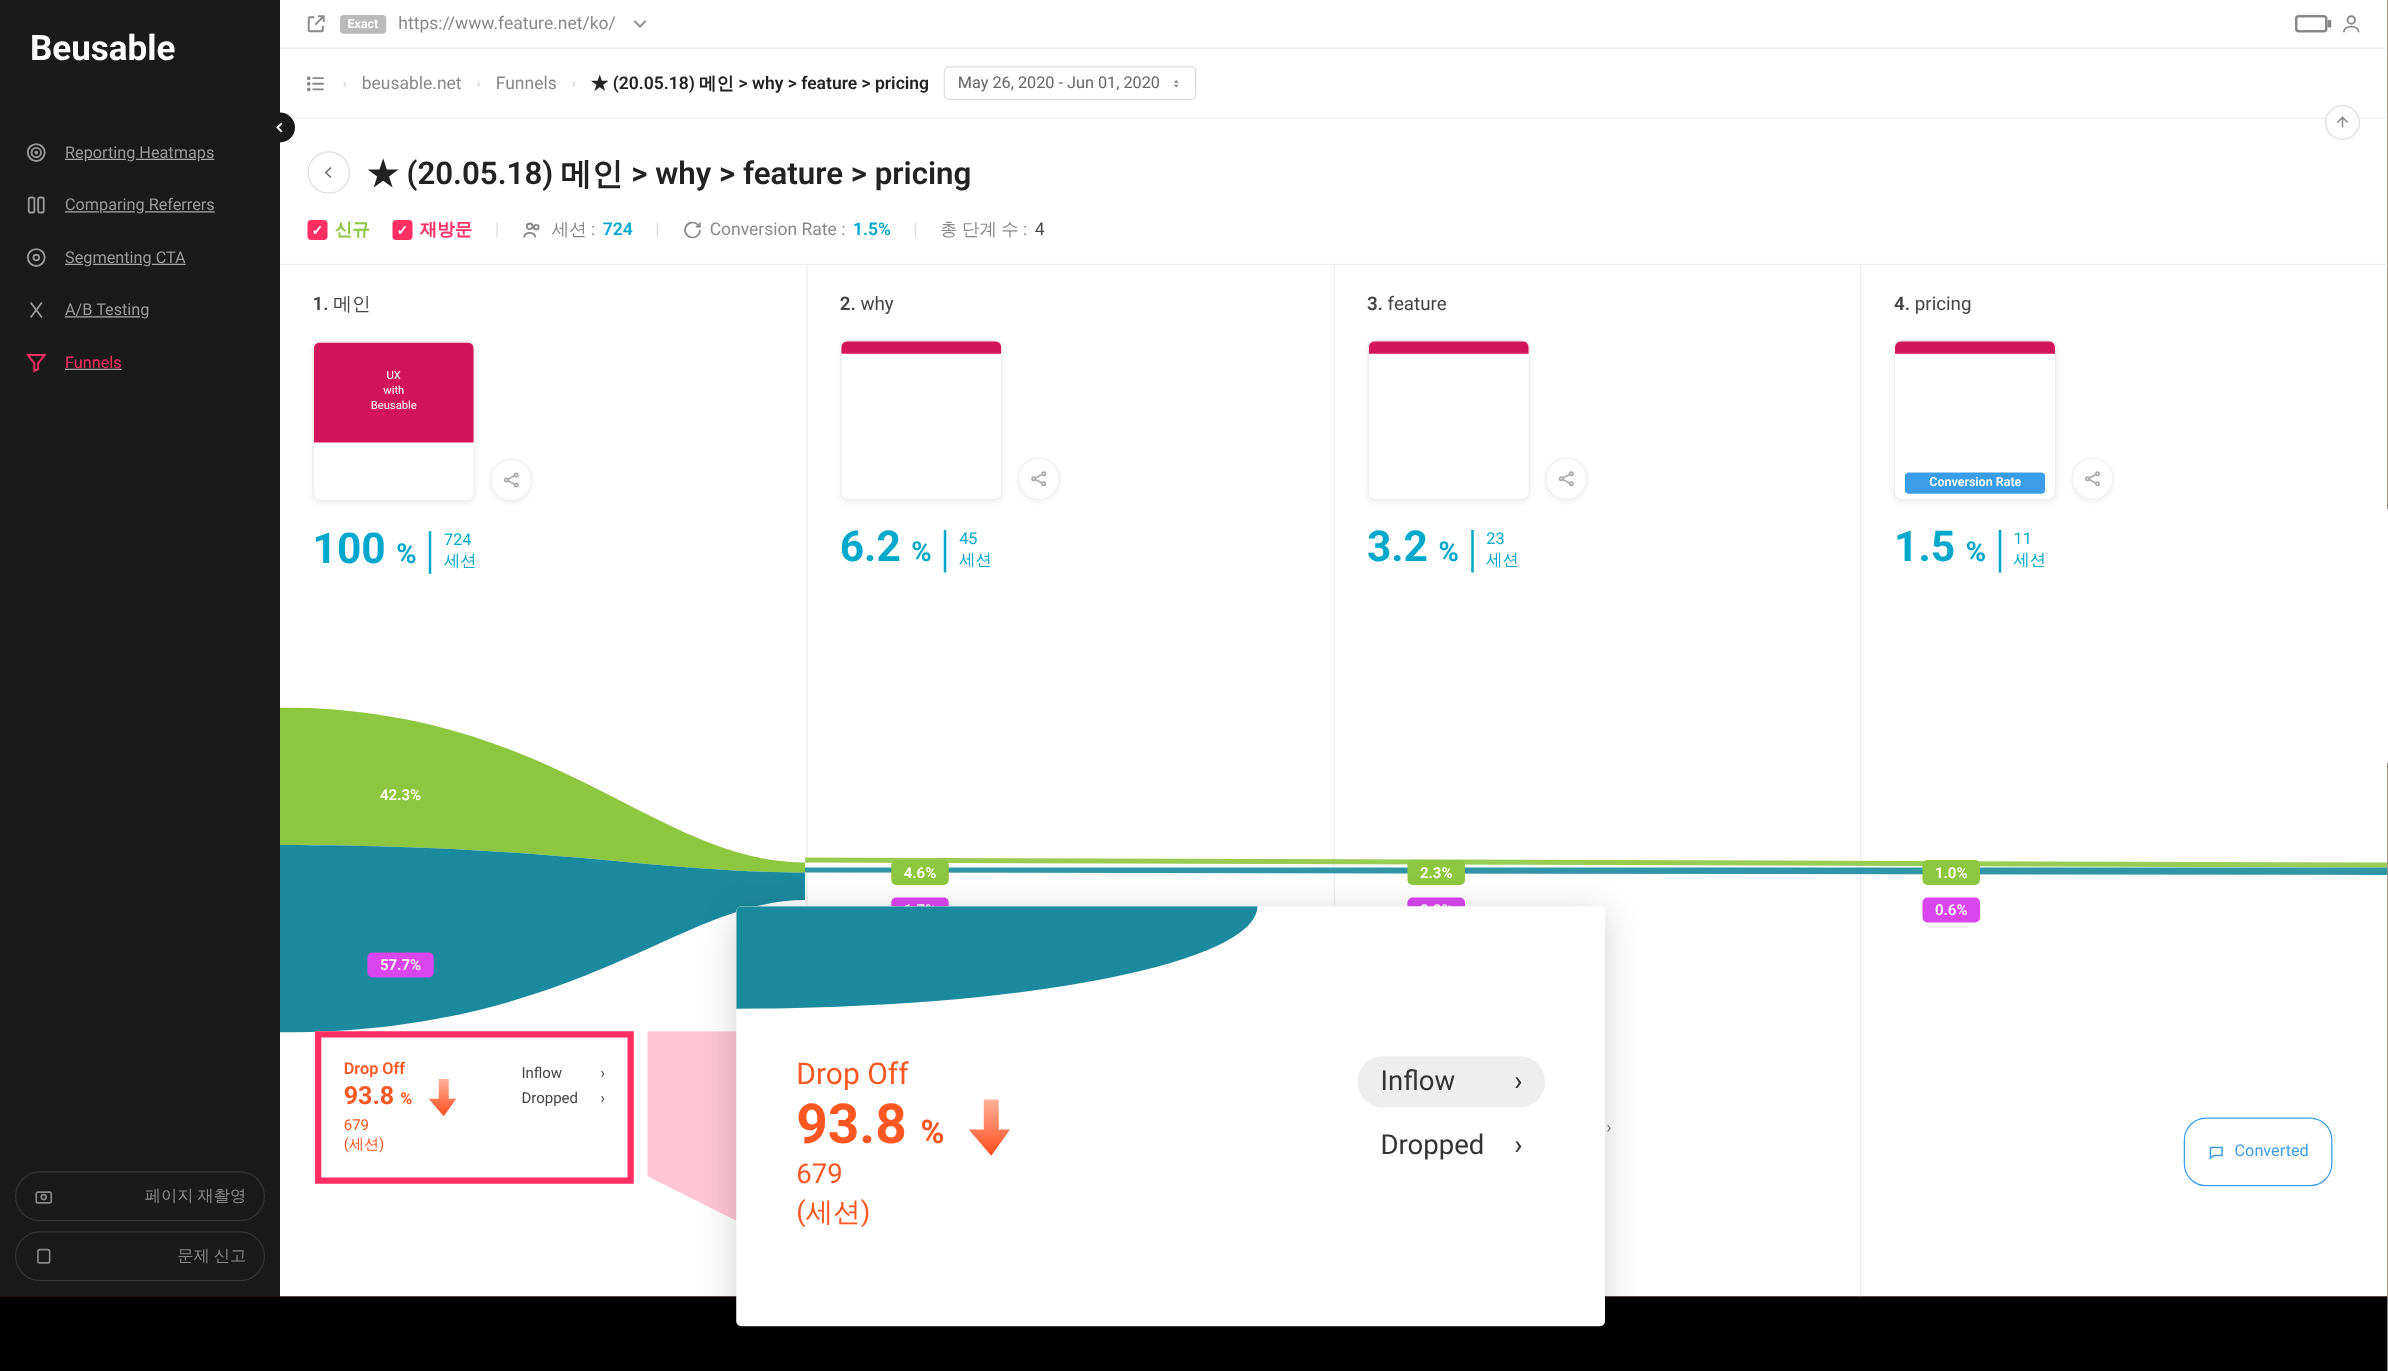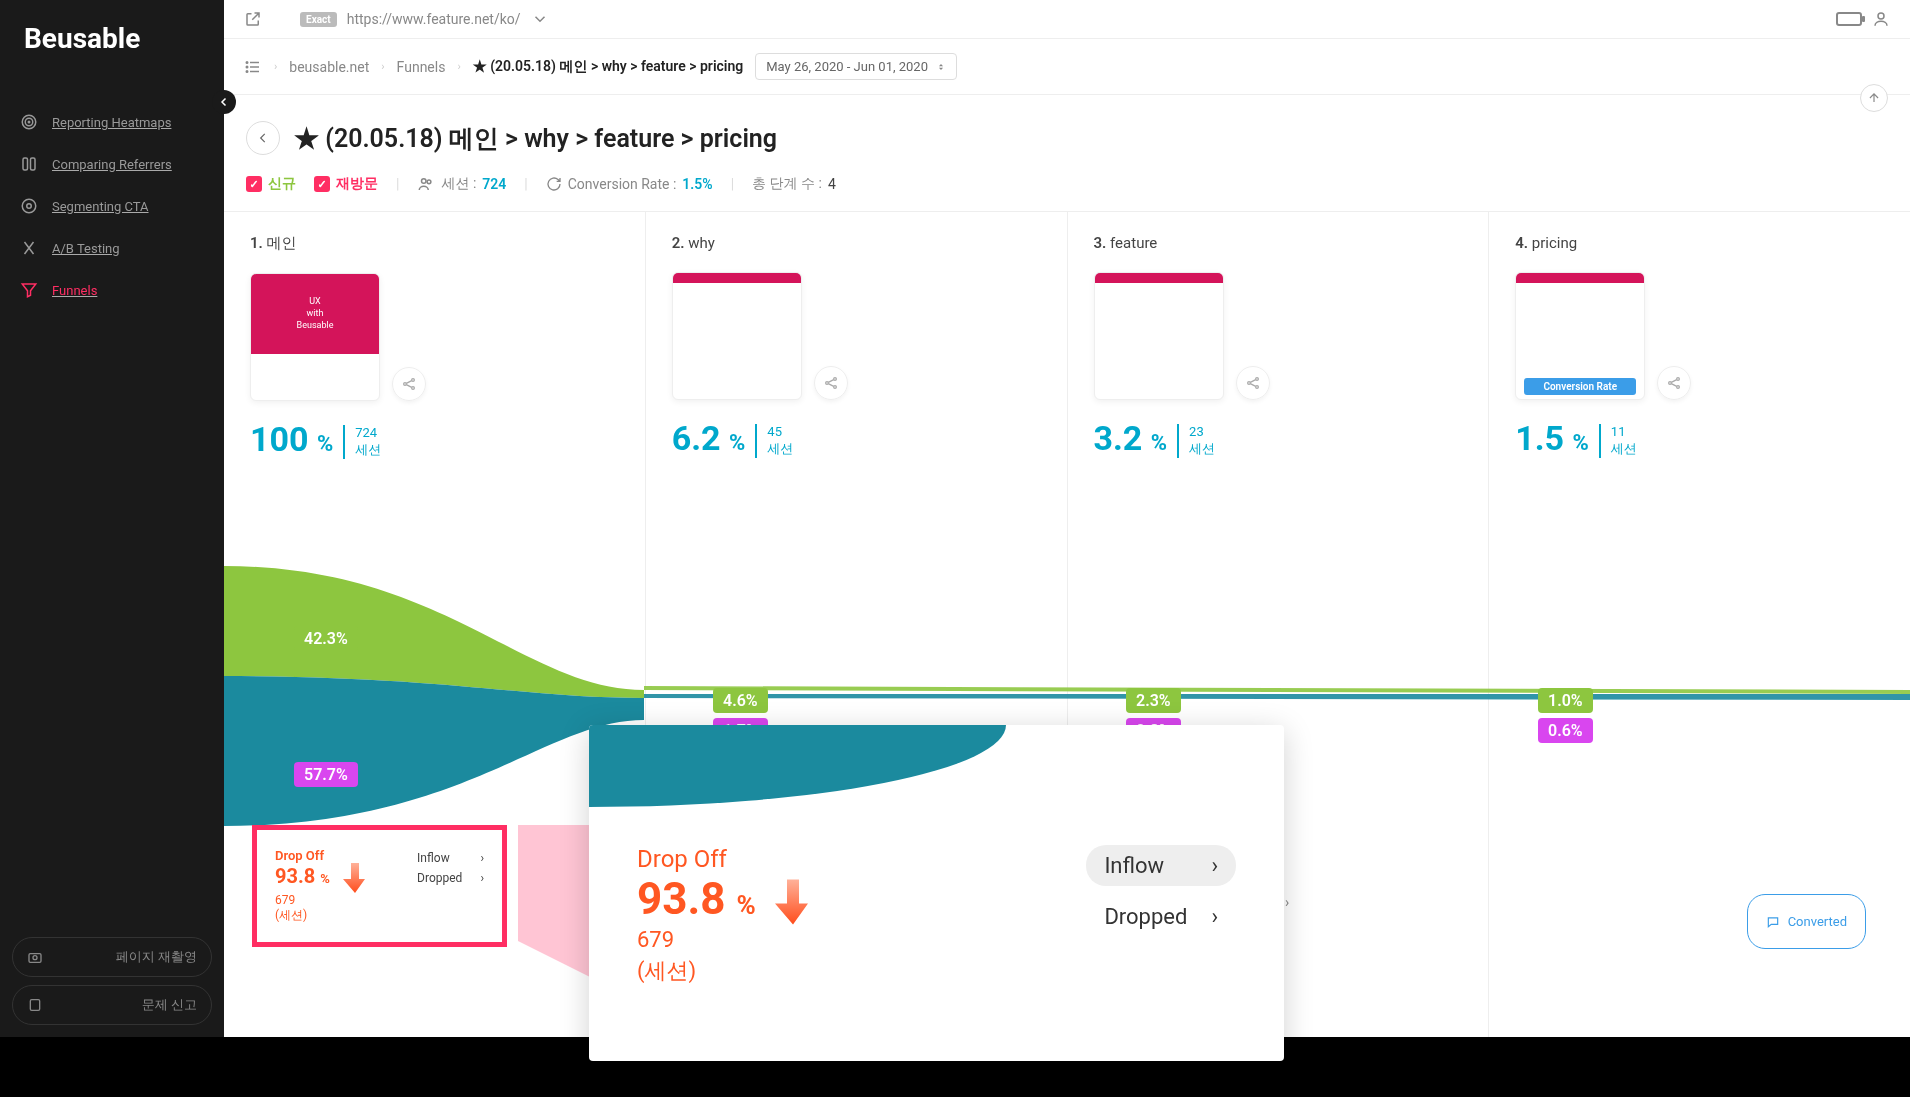--- a/index.html
+++ b/index.html
@@ -10,21 +10,21 @@
 .nav { flex:1; padding-top:24px;text-decoration:underline; }
 .nav-item { display:flex; align-items:center; gap:14px; padding:12px 20px; font-size:13px; cursor:pointer; color:#999; }
 .nav-item.active { color:#ff2e63; }
 .nav-item svg { width:18px; height:18px; flex-shrink:0; }
 .bottom-btns { padding:12px; }
 .bottom-btn { display:flex; align-items:center; justify-content:space-between; padding:10px 14px; font-size:13px; color:#888; border:1px solid #333; border-radius:20px; margin-top:8px; cursor:pointer; }
 .collapse { position:absolute; left:212px; top:90px; width:24px; height:24px; background:#1a1a1a; border-radius:50%; display:flex; align-items:center; justify-content:center; color:#fff; z-index:20; cursor:pointer; }
 .main { flex:1; background:#fff; display:flex; flex-direction:column; min-width:0; }
 .topbar { display:flex; align-items:center; padding:10px 20px; border-bottom:1px solid #eee; gap:10px; }
 .topbar .ext, .topbar svg { width:18px; height:18px; color:#888; cursor:pointer; }
-.exact { background:#bbb; color:#fff; font-size:10px; font-weight:bold; padding:2px 6px; border-radius:3px;margin-left:28px; }
+.exact { background:#bbb; color:#fff; font-size:10px; font-weight:bold; padding:2px 6px; border-radius:3px; }
 .url { color:#888; font-size:14px; }
 .spacer { flex:1; }
 .battery { width:26px; height:14px; border:2px solid #888; border-radius:3px; position:relative; }
 .battery::after { content:""; position:absolute; right:-5px; top:2px; width:3px; height:6px; background:#888; border-radius:1px; }
 .breadcrumb { display:flex; align-items:center; padding:14px 20px; gap:12px; border-bottom:1px solid #eee; font-size:14px; color:#888; }
 .breadcrumb .sep { color:#ccc; font-size:11px; }
 .breadcrumb .current { color:#222; font-weight:600; }
 .date-range { border:1px solid #ddd; border-radius:4px; padding:5px 10px; font-size:13px; color:#666; display:flex; align-items:center; gap:8px; }
 .scroll-top { position:absolute; right:22px; top:84px; width:28px; height:28px; border:1px solid #ddd; border-radius:50%; display:flex; align-items:center; justify-content:center; color:#888; cursor:pointer; background:#fff; z-index:5; }
 .page-head { display:flex; align-items:center; gap:14px; padding:26px 22px 16px; }
@@ -49,21 +49,21 @@
 .thumb.w .hd { height:10px; }
 .thumb.p .hd { height:10px; }
 .cr-badge { position:absolute; bottom:4px; left:8px; right:8px; background:#3b9de8; color:#fff; font-size:10px; font-weight:600; text-align:center; padding:3px 0; border-radius:3px; }
 .share-btn { width:34px; height:34px; border:1px solid #eee; border-radius:50%; display:flex; align-items:center; justify-content:center; cursor:pointer; color:#aaa; box-shadow:0 2px 4px rgba(0,0,0,0.05); }
 .pct-row { display:flex; align-items:flex-end; gap:10px; }
 .pct { color:#00a8cc; font-size:34px; font-weight:700; }
 .pct .sm { font-size:22px; }
 .sess-box { border-left:2px solid #00a8cc; padding-left:10px; color:#00a8cc; font-size:13px; line-height:1.3; }
 .flow-area { position:absolute; left:224px; right:0; top:566px; height:260px; pointer-events:none; z-index:1; }
 .flow-svg { width:100%; height:100%; }
-.badge-g, .badge-t { position:absolute; color:#fff; font-size:16px; font-weight:600; padding:3px 10px; border-radius:4px; z-index:3; }
+.badge-g, .badge-t { position:absolute; color:#fff; font-size:12px; font-weight:600; padding:3px 10px; border-radius:4px; z-index:3; }
 .badge-g { background:#8dc63f; }
 .badge-t { background:#d946ef; }
 .dropoff { position:absolute; background:#fff; z-index:4; padding:18px; }
 .dropoff.small { left:252px; top:825px; width:255px; border:5px solid #ff2e63; display:flex; justify-content:space-between; }
 .dropoff.small .dlabel { color:#ff5722; font-size:13px; font-weight:600; }
 .dropoff.small .dpct { color:#ff5722; font-size:20px; font-weight:700; }
 .dropoff.small .dsess { color:#ff5722; font-size:12px; }
 .dropoff.small .dlinks { font-size:12px; color:#444; }
 .dropoff.small .dlinks div { display:flex; justify-content:space-between; align-items:center; gap:18px; padding:3px 0; cursor:pointer; }
 .dropoff.big { left:589px; top:725px; width:695px; height:336px; box-shadow:0 6px 30px rgba(0,0,0,0.18); border-radius:4px; padding:0; overflow:hidden; }

